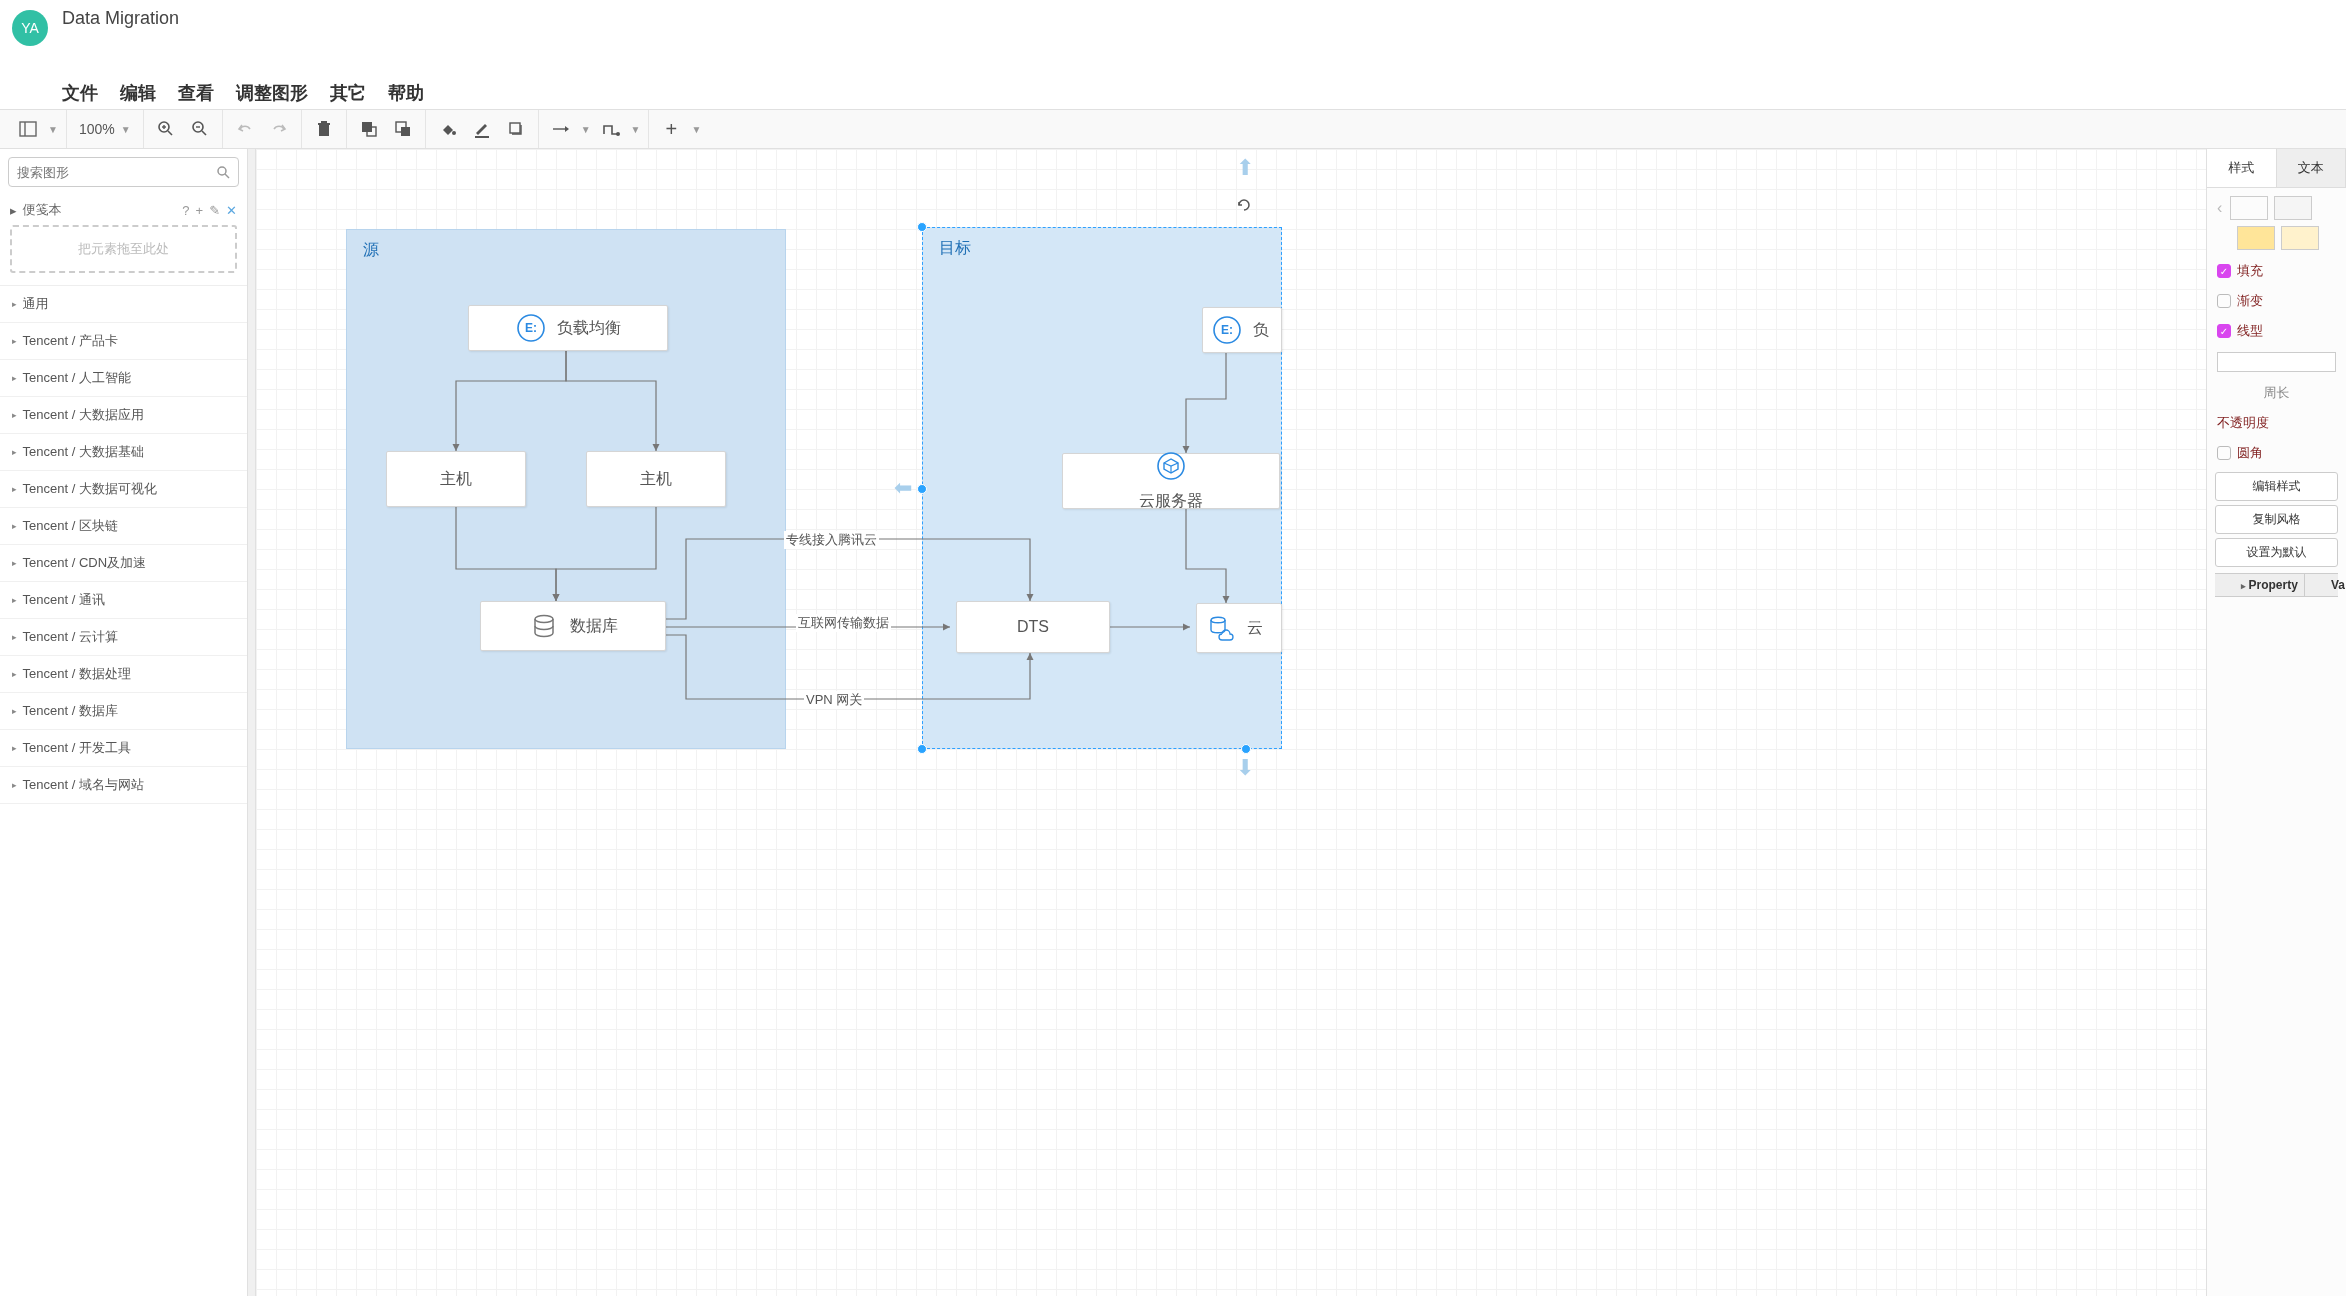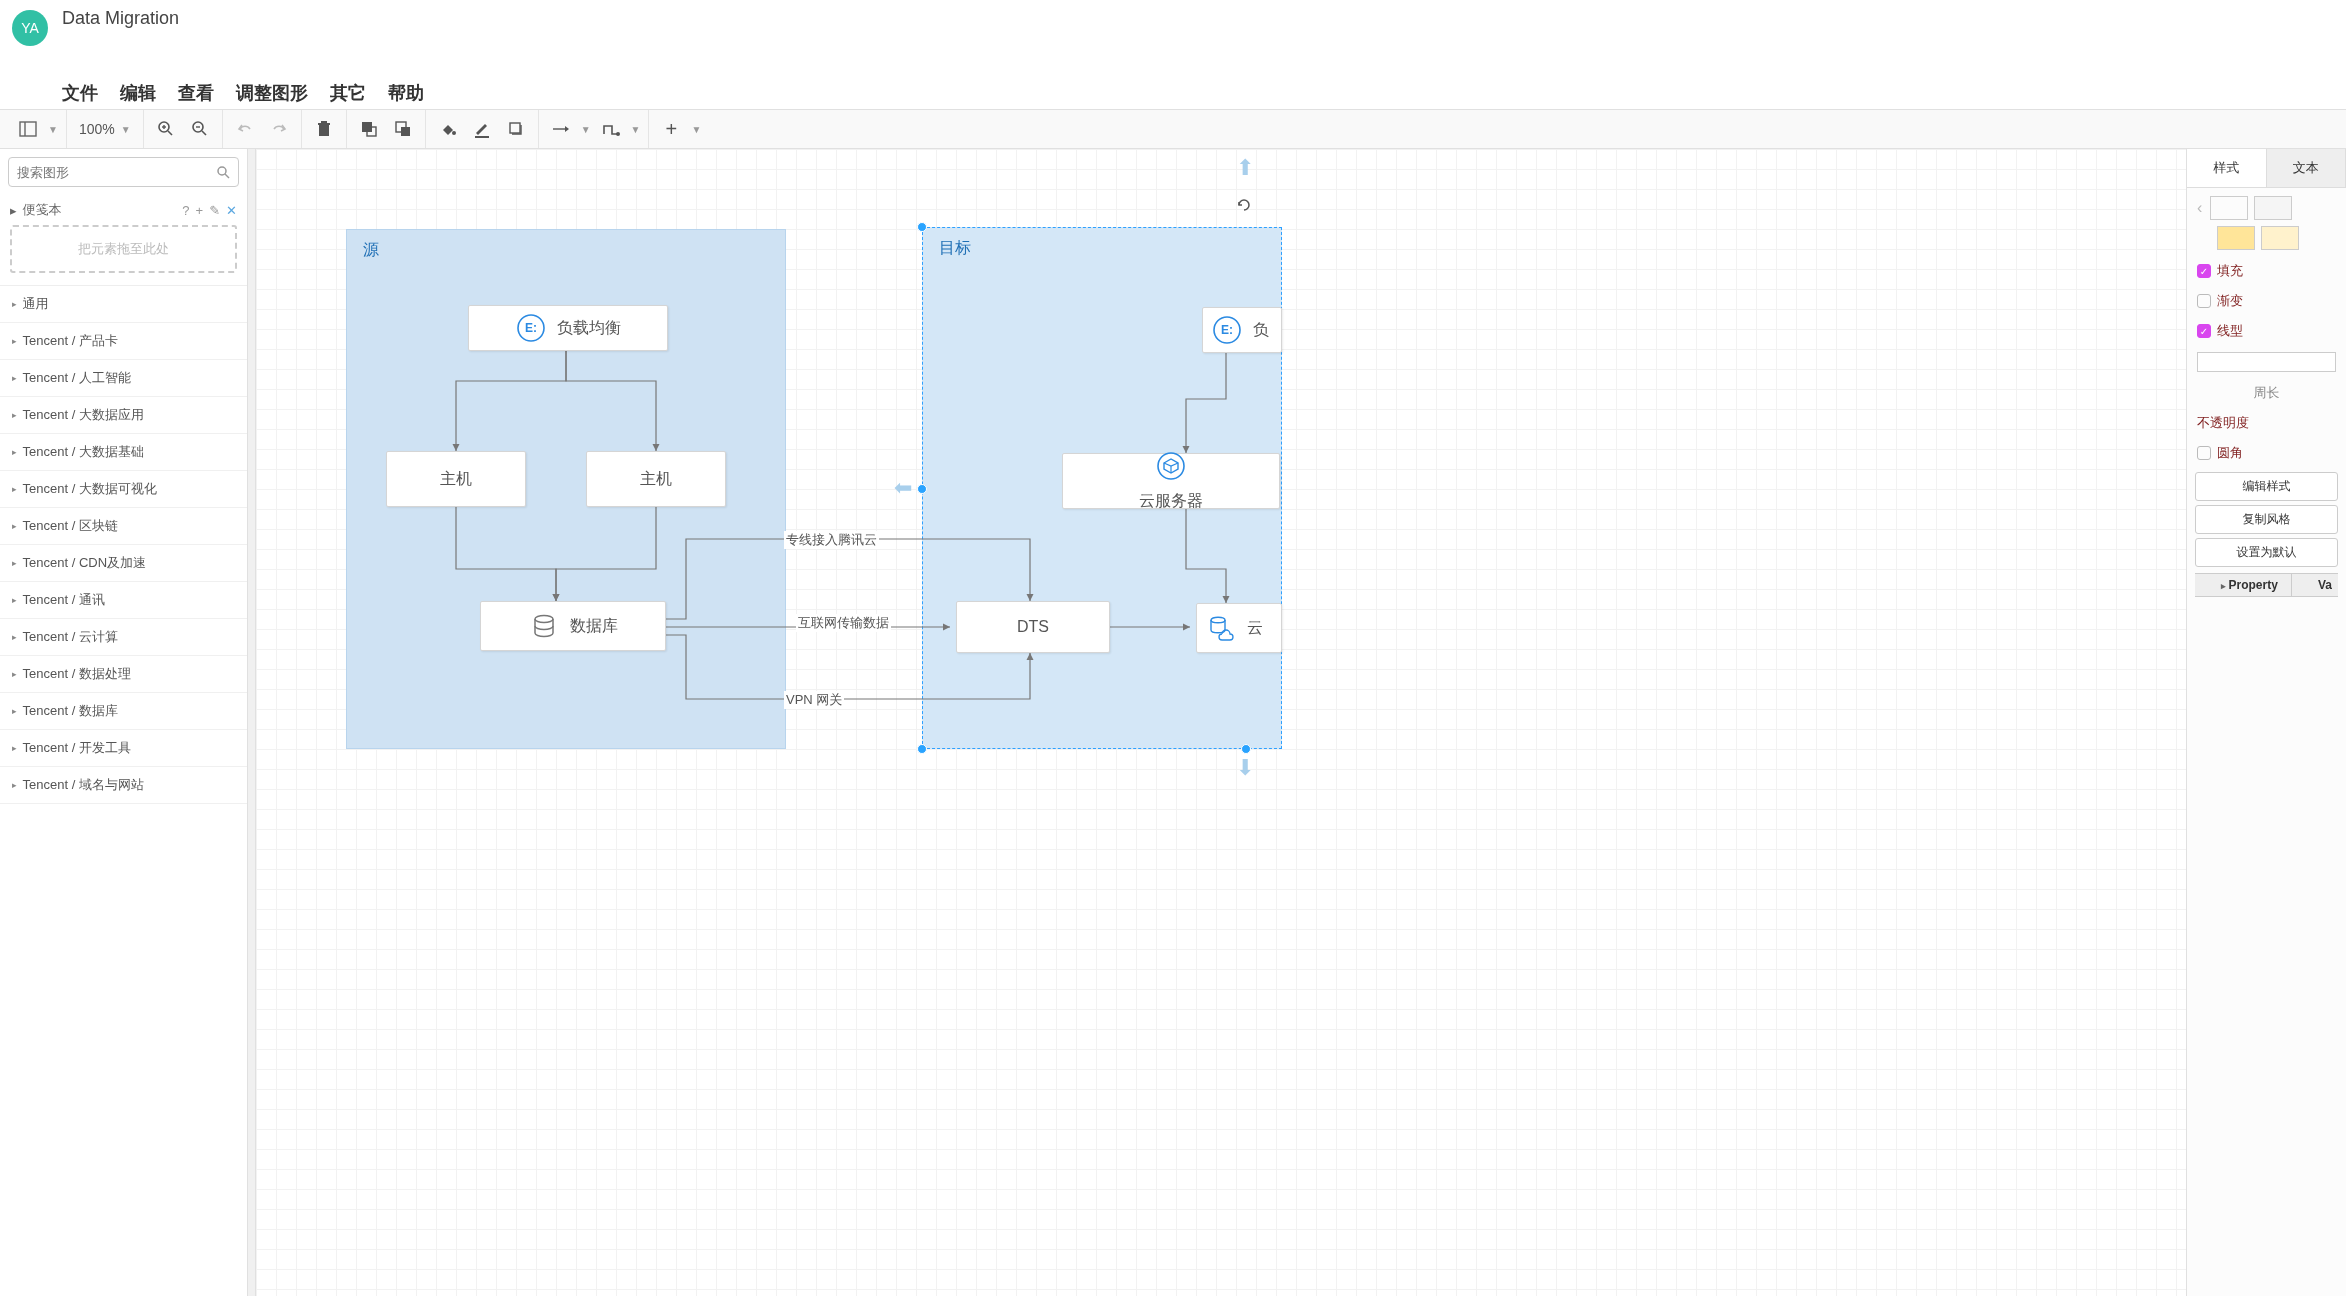--- a/index.html
+++ b/index.html
@@ -59,21 +59,21 @@
 .node { position: absolute; background: #fff; border: 1px solid #d5d5d5; border-radius: 2px; display: flex; align-items: center; justify-content: center; gap: 10px; font-size: 16px; color: #555; box-shadow: 1px 1px 2px rgba(0,0,0,0.08); }
 .node .nicon { width: 32px; height: 32px; display: flex; align-items: center; justify-content: center; color: #2b8ae2; }
 .edge-label { position: absolute; font-size: 13px; color: #555; background: #fff; padding: 0 2px; }
 
 
 .sel-handle { position: absolute; width: 10px; height: 10px; background: #29a3ff; border: 1px solid #fff; border-radius: 50%; }
 .dir-arrow { position: absolute; color: #a8cfec; font-size: 22px; }
 .rot-handle { position: absolute; width: 16px; height: 16px; color: #666; }
 
 
-.panel-right { width: 160px; border-left: 1px solid #e0e0e0; background: #fcfcfc; display: flex; flex-direction: column; overflow: hidden; }
+.panel-right { width: 140px; border-left: 1px solid #e0e0e0; background: #fcfcfc; display: flex; flex-direction: column; overflow: hidden; }
 .tabs { display: flex; border-bottom: 1px solid #ddd; }
 .tab { flex: 1; text-align: center; padding: 10px 4px; font-size: 13px; cursor: pointer; background: #eee; border-right: 1px solid #ddd; }
 .tab.active { background: #fff; }
 .panel-body { flex: 1; overflow-y: auto; padding: 8px; }
 .swatch-row { display: flex; gap: 6px; margin-bottom: 6px; align-items: center; }
 .swatch { width: 38px; height: 24px; border: 1px solid #ccc; cursor: pointer; }
 .nav-arrow { color: #bbb; font-size: 16px; cursor: pointer; padding: 0 2px; }
 .prop-row { display: flex; align-items: center; gap: 6px; padding: 6px 2px; font-size: 13px; color: #7f1d1d; }
 .chk { width: 14px; height: 14px; border: 1px solid #bbb; border-radius: 3px; display: inline-flex; align-items: center; justify-content: center; }
 .chk.on { background: #d946ef; border-color: #d946ef; }
@@ -350,21 +350,21 @@
 
           <path d="M854 478 L934 478" fill="none" stroke="#777" stroke-width="1.2" marker-end="url(#arr)"></path>
 
           <path d="M970 200 L970 250 L930 250 L930 304" fill="none" stroke="#777" stroke-width="1.2" marker-end="url(#arr)"></path>
 
           <path d="M930 360 L930 420 L970 420 L970 454" fill="none" stroke="#777" stroke-width="1.2" marker-end="url(#arr)"></path>
         </svg>
 
         <div class="edge-label" style="left:528px; top:382px;">专线接入腾讯云</div>
         <div class="edge-label" style="left:540px; top:465px;">互联网传输数据</div>
-        <div class="edge-label" style="left:528px; top:542px;">VPN 网关</div>
+        <div class="edge-label" style="left:548px; top:542px;">VPN 网关</div>
 
         <div class="node" style="left:212px; top:156px; width:200px; height:46px;">
           <span class="nicon">
             <svg width="30" height="30" viewBox="0 0 30 30">
                 <circle cx="15" cy="15" r="13" fill="none" stroke="#2b8ae2" stroke-width="1.6"></circle>
                 <text x="15" y="19" text-anchor="middle" font-size="12" fill="#2b8ae2" font-weight="700">E:</text>
               </svg>
           </span>
           <span>负载均衡</span>
         </div>

